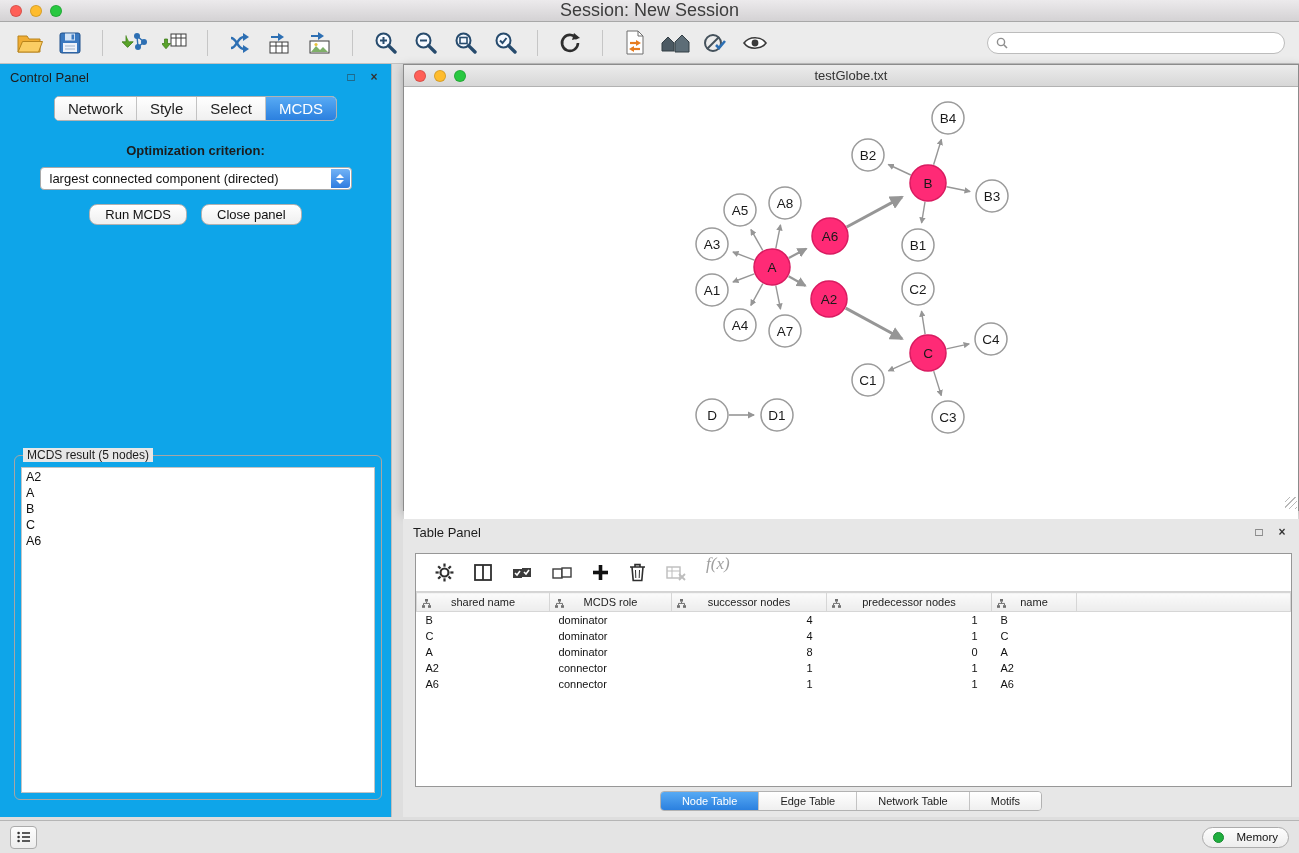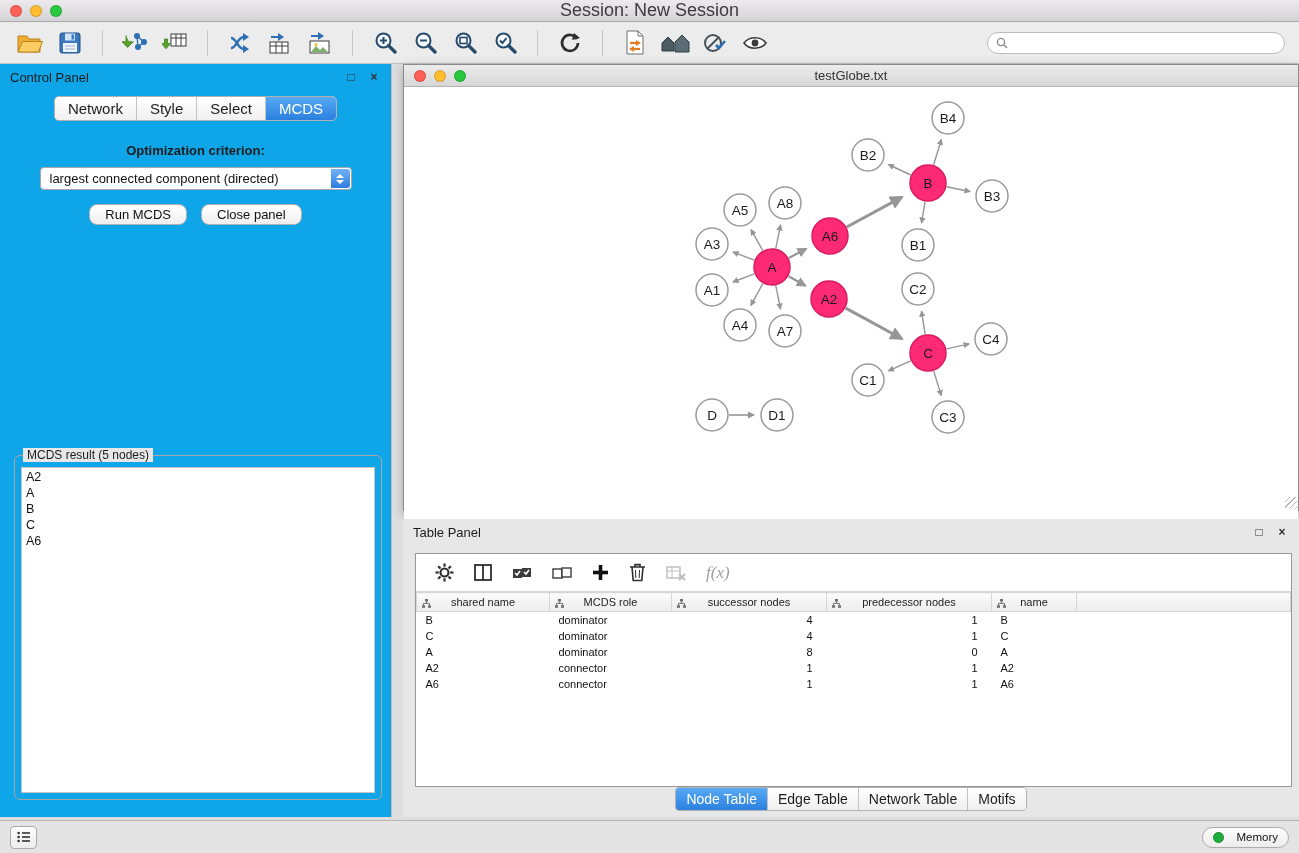--- a/index.html
+++ b/index.html
@@ -46,31 +46,31 @@
   
   .net-window{position:absolute;left:403px;top:64px;width:896px;height:447px;background:#0ea5e9;border:1px solid #8b8b8b;box-shadow:0 3px 10px rgba(0,0,0,.25)}
   .net-titlebar{height:22px;background:linear-gradient(#ececec,#d7d7d7);border-bottom:1px solid #b2b2b2;position:relative;display:flex;align-items:center;justify-content:center;font-size:13px;color:#333}
   .net-canvas{position:relative;width:894px;height:514px;background:#fff;overflow:hidden}
   .grip{position:absolute;right:1px;bottom:1px;width:12px;height:12px;background:repeating-linear-gradient(135deg,transparent 0 3px,#b9b9b9 3px 4px)}
   svg text{font-family:"Liberation Sans",sans-serif}
 
   
   .table-panel{position:absolute;left:403px;top:519px;width:896px;height:298px;background:#e7e7e7}
   .table-box{position:absolute;left:12px;right:7px;top:34px;height:234px;background:#fff;border:1px solid #979797}
-  .table-toolbar{height:38px;border-bottom:1px solid #d4d4d4;display:flex;align-items:center;gap:20px;padding:0 19px}
+  .table-toolbar{height:38px;border-bottom:1px solid #d4d4d4;display:flex;gap:20px;padding:0 19px}
   .tp-btn{display:flex;align-items:center;justify-content:center}
   .fx{font-family:"Liberation Serif",serif;font-style:italic;font-size:17px;color:#9f9f9f}
   table.node-table{border-collapse:collapse;width:100%;font-size:11px;table-layout:fixed}
   table.node-table th{height:19px;background:linear-gradient(#fbfbfb,#ececec);border:1px solid #d6d6d6;font-weight:400;color:#222;position:relative;font-size:11px}
   .th-ic{position:absolute;left:5px;top:5px}
   table.node-table td{height:16px;padding:0 0 0 9px;color:#111;overflow:hidden;white-space:nowrap}
   table.node-table td.num{text-align:right;padding-right:14px}
   .table-tabs{position:absolute;left:0;right:0;bottom:6px;display:flex;justify-content:center}
   .ttabs-wrap{display:flex;border:1px solid #b2b2b2;border-radius:4px;overflow:hidden}
-  .ttab{padding:3px 10px;font-size:14px;background:linear-gradient(#ffffff,#efefef);border-right:1px solid #c3c3c3;color:#1d1d1d}
+  .ttab{padding:3px 21px;font-size:11px;background:linear-gradient(#ffffff,#efefef);border-right:1px solid #c3c3c3;color:#1d1d1d}
   .ttab:last-child{border-right:none}
   .ttab.active{background:linear-gradient(#57aaf4,#2b80df);color:#fff}
 
   
   .statusbar{position:absolute;left:0;right:0;bottom:0;height:33px;background:#e4e4e4;border-top:1px solid #b5b5b5;display:flex;align-items:center;padding:0 10px}
   .sb-btn{width:27px;height:23px;border:1px solid #ababab;border-radius:4px;background:linear-gradient(#fdfdfd,#ededed);display:flex;align-items:center;justify-content:center}
   .memory-btn{margin-left:auto;height:21px;border:1px solid #ababab;border-radius:11px;background:linear-gradient(#fdfdfd,#ededed);display:flex;align-items:center;gap:12px;padding:0 10px;font-size:11.5px;color:#111}
   .mem-dot{width:11px;height:11px;border-radius:50%;background:#1fae3e;border:1px solid #158a2f}
 </style>
 </head>

